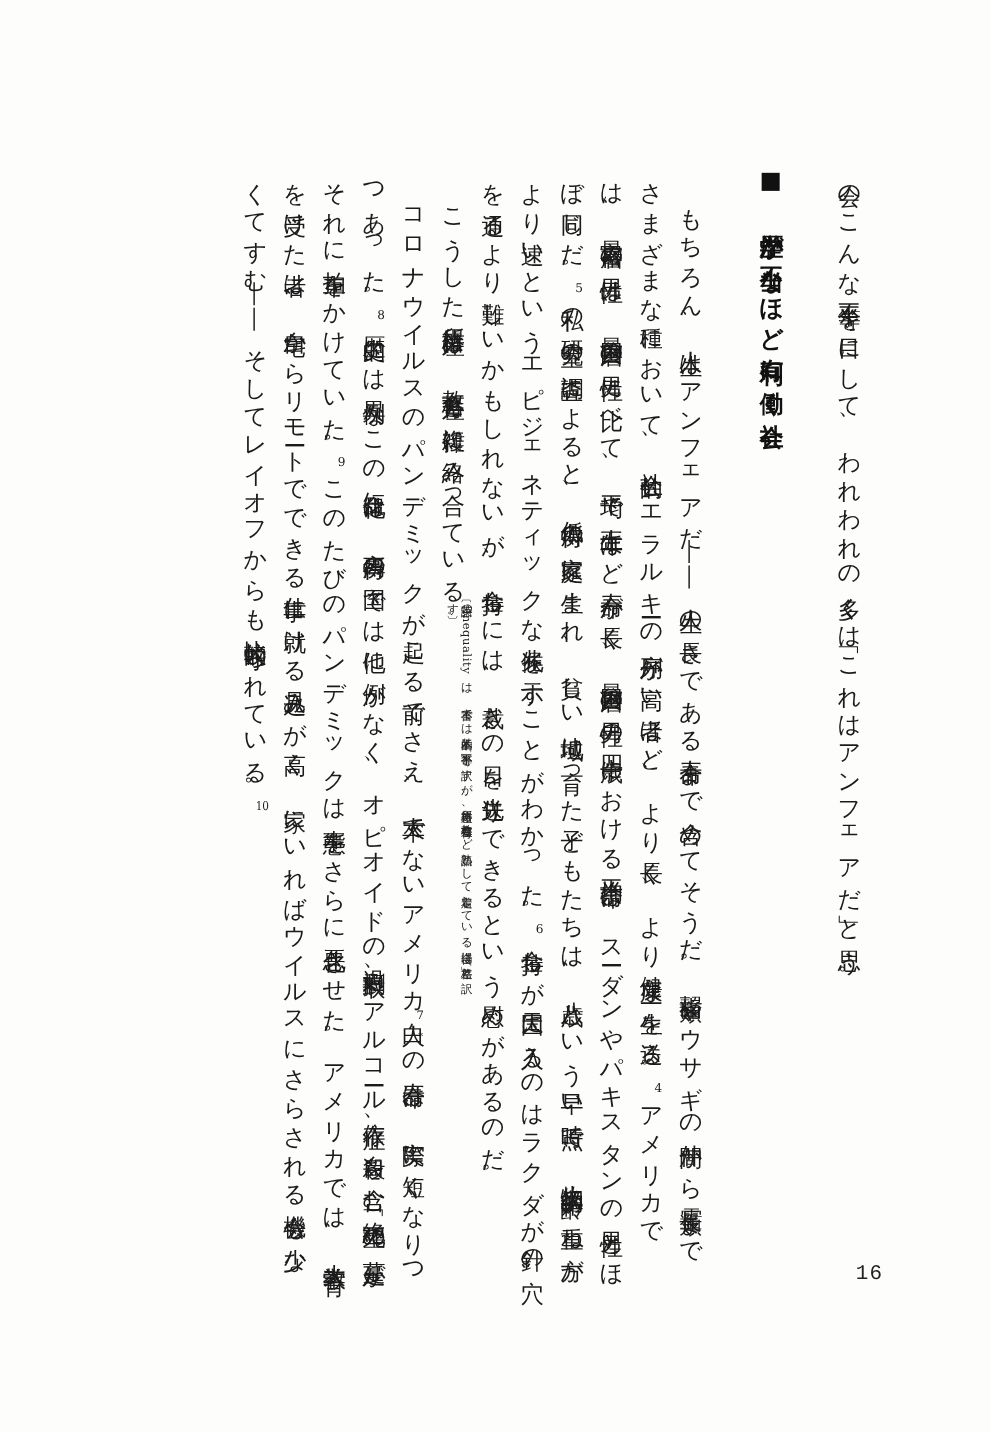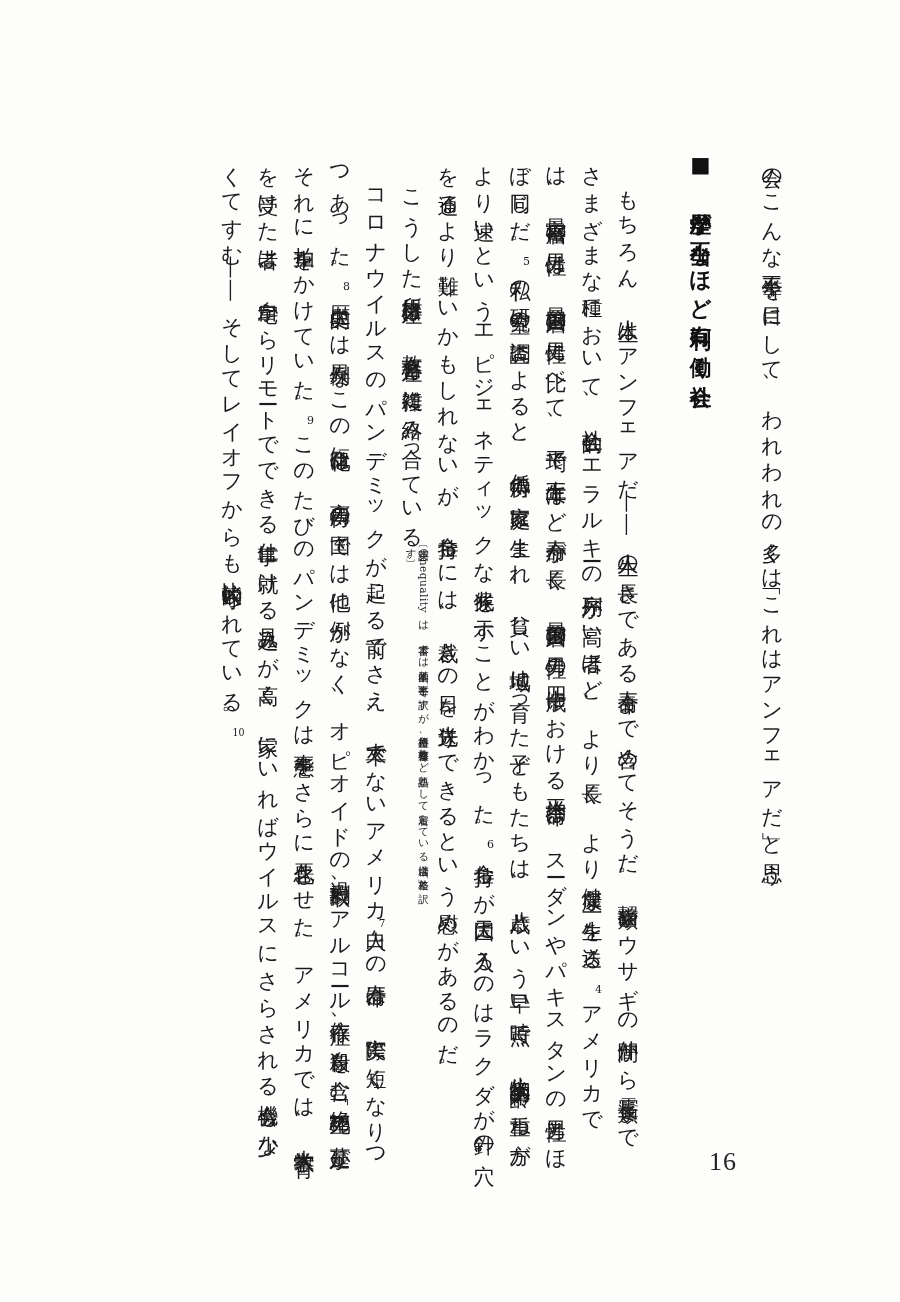--- a/index.html
+++ b/index.html
@@ -67,24 +67,24 @@
     font-size: 10.5px;
     line-height: 12.5px;
     letter-spacing: 0.5px;
     vertical-align: middle;
     margin-top: 2px;
     color: #222;
   }
 
   .page-number {
     position: absolute;
-    left: 709px;
+    left: 778px;
     top: 1147px;
-    font-family: Liberation Serif, serif;
-    font-size: 26px;
+    font-family: Liberation Mono, monospace;
+    font-size: 19px;
     letter-spacing: 1px;
     color: #222;
   }
 </style>
 </head>
 <body>
 
 <div class="page">
   <main class="text-flow">
       <p class="para opening"><span class="txt">会のこんな不平等を目にして、われわれの多くは「これはアンフェアだ」と思う。</span></p>

